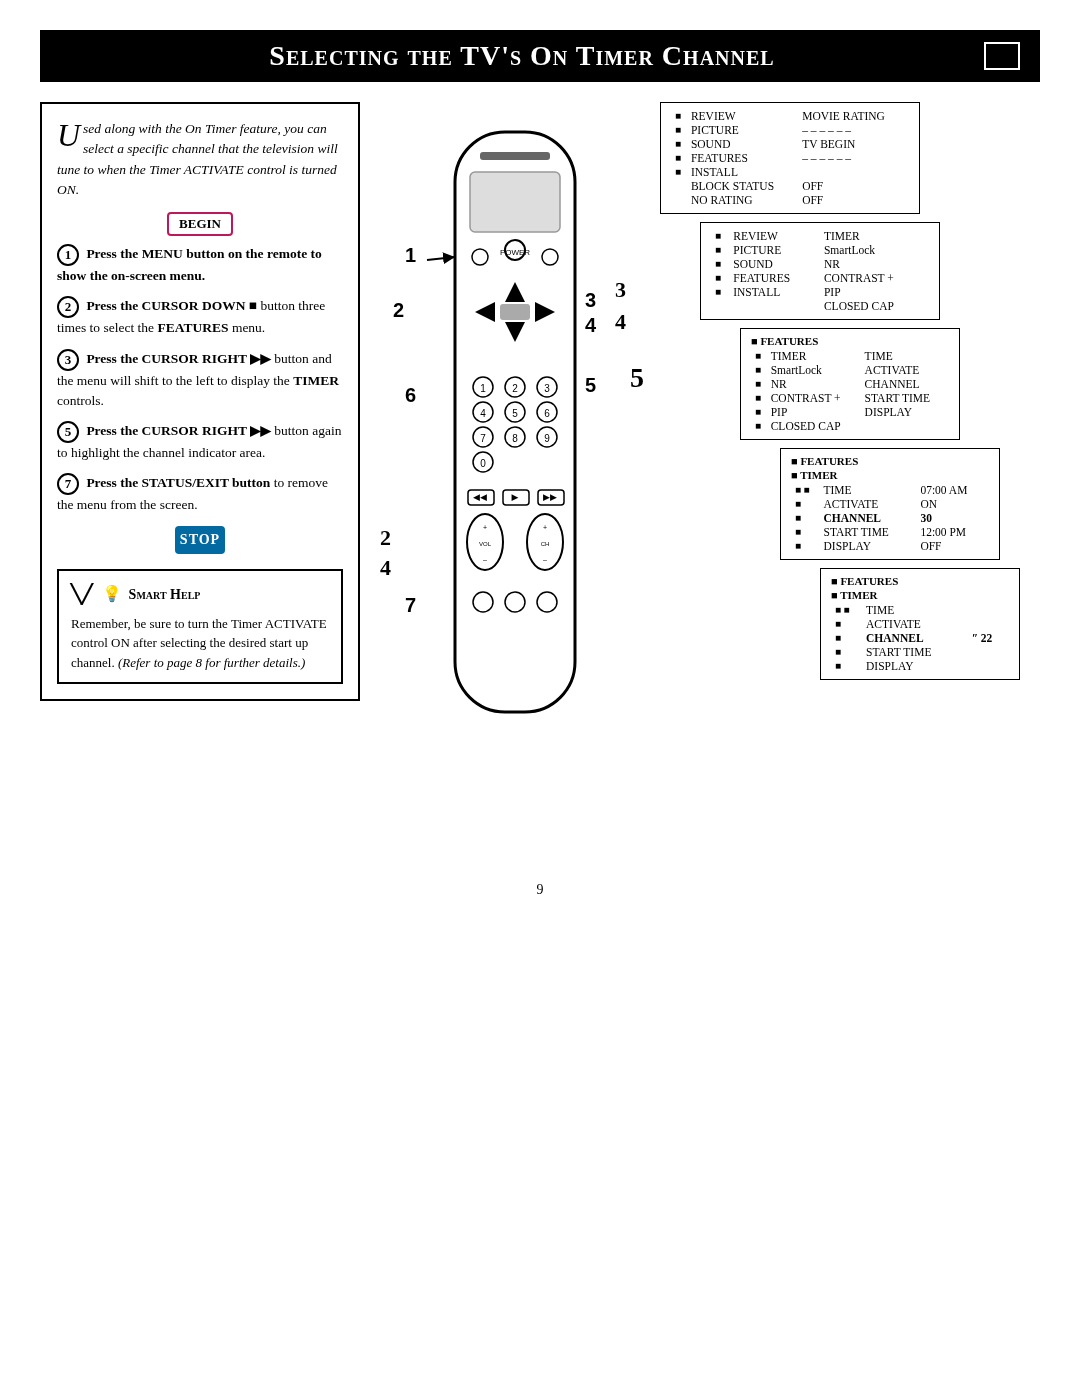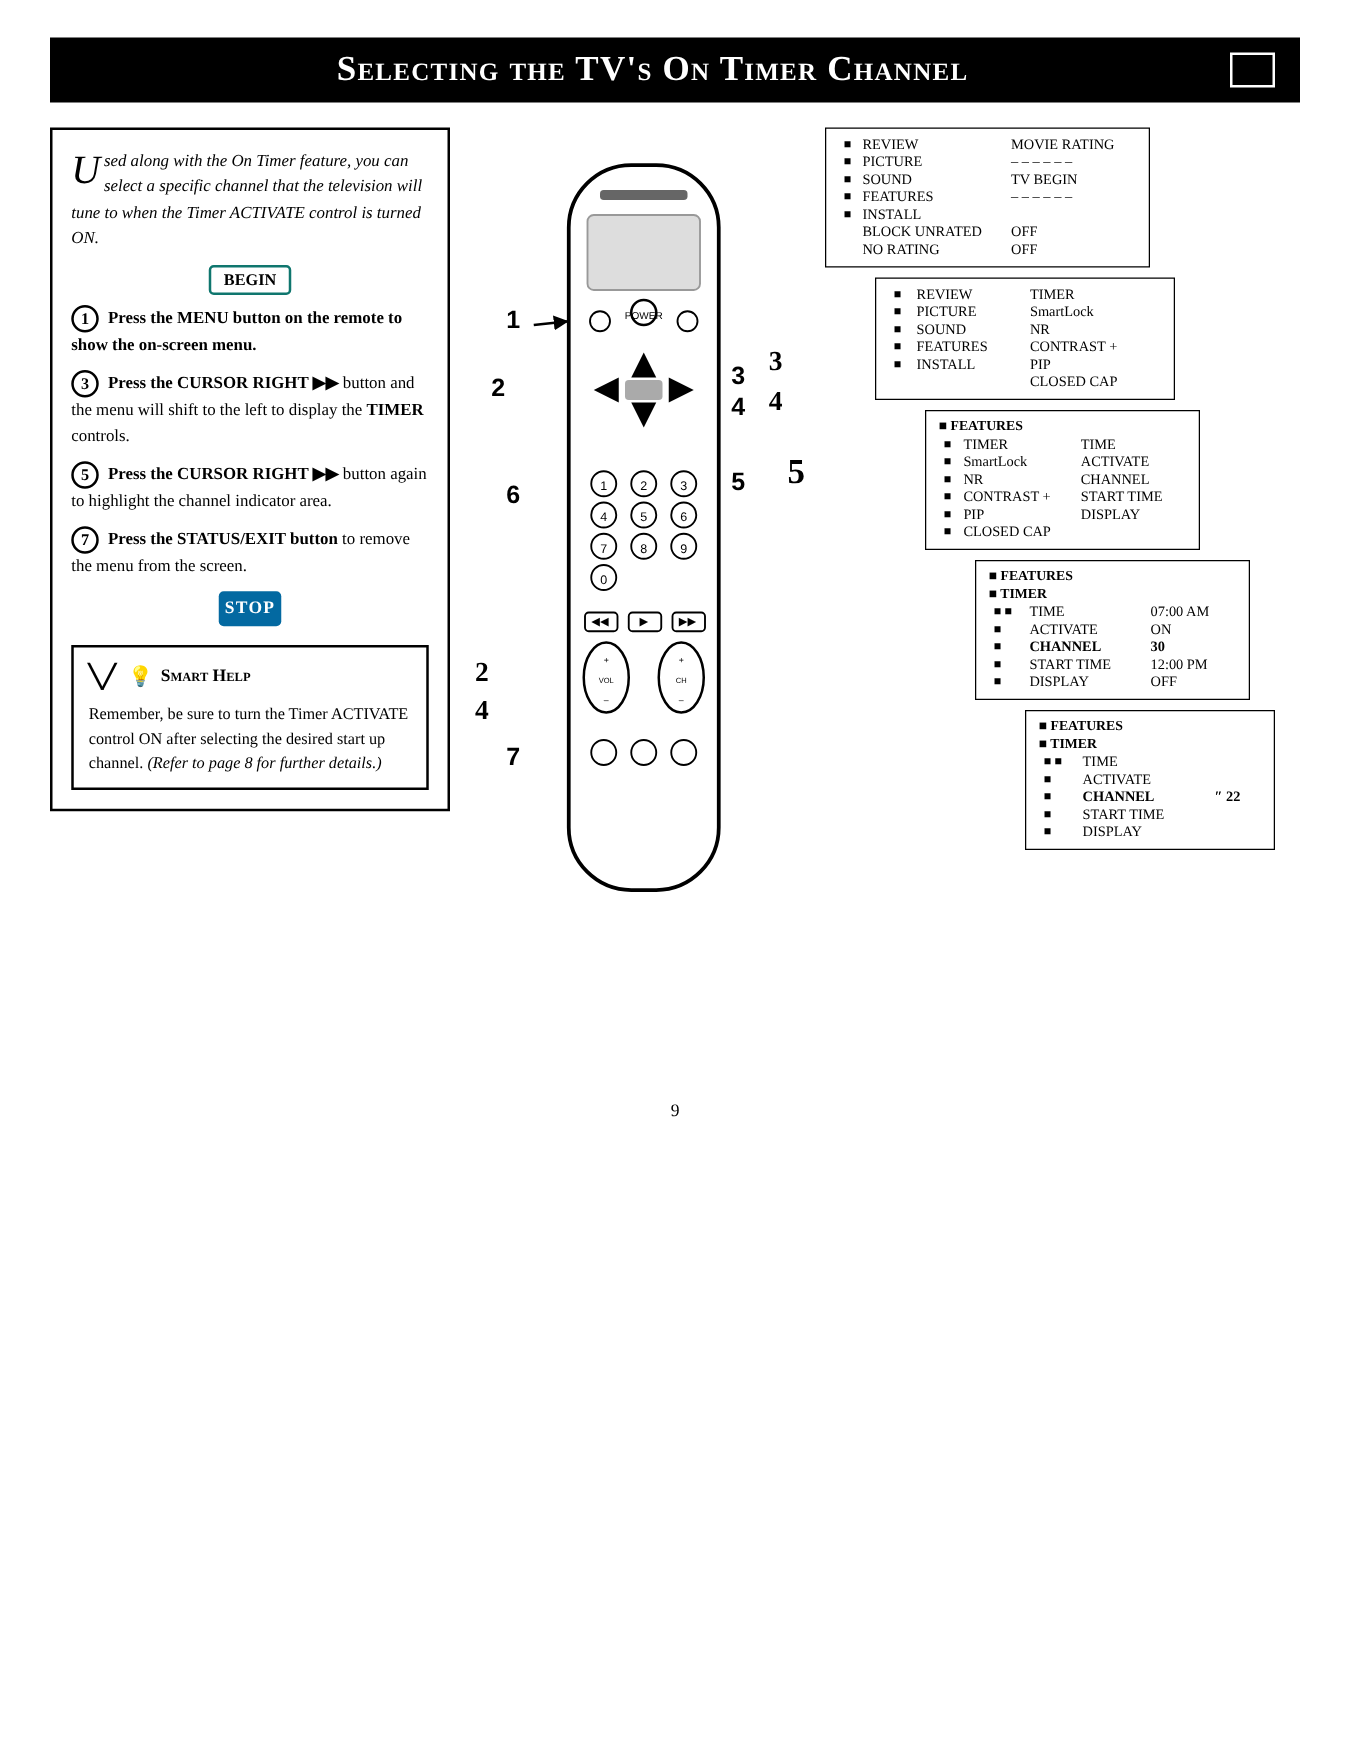--- a/index.html
+++ b/index.html
@@ -70,21 +70,21 @@
       font-style: italic;
       font-size: 32px;
       float: left;
       line-height: 1;
       margin-right: 3px;
       font-family: 'Times New Roman', serif;
     }
 
     .begin-box {
       display: inline-block;
-      border: 2px solid #0f766e;
+      border: 2px solid #be185d;
       border-radius: 4px;
       padding: 2px 10px;
       font-weight: bold;
       font-size: 13px;
       margin: 8px auto;
       display: block;
       text-align: center;
       width: fit-content;
       margin: 8px auto;
     }
@@ -219,20 +219,24 @@
 
       <div style="text-align:center;">
         <span class="begin-box">BEGIN</span>
       </div>
 
       <div class="step">
         <span class="step-num">1</span>
         <strong>Press the <strong>MENU button</strong> on the remote to show the on-screen menu.</strong>
       </div>
 
+      <div class="step">
+        <span class="step-num">2</span>
+        <strong>Press the CURSOR DOWN ■</strong> button three times to select the <strong>FEATURES</strong> menu.
+      </div>
 
       <div class="step">
         <span class="step-num">3</span>
         <strong>Press the CURSOR RIGHT ▶▶</strong> button and the menu will shift to the left to display the <strong>TIMER</strong> controls.
       </div>
 
 
       <div class="step">
         <span class="step-num">5</span>
         <strong>Press the CURSOR RIGHT ▶▶</strong> button again to highlight the channel indicator area.
@@ -393,21 +397,21 @@
               <td>FEATURES</td>
               <td>– – – – – –</td>
             </tr>
             <tr>
               <td class="bullet">■</td>
               <td>INSTALL</td>
               <td></td>
             </tr>
             <tr>
               <td class="bullet"></td>
-              <td>BLOCK UNRATED</td>
+              <td>BLOCK STATUS</td>
               <td>OFF</td>
             </tr>
             <tr>
               <td class="bullet"></td>
               <td>NO RATING</td>
               <td>OFF</td>
             </tr>
           </tbody>
             </table>
         </div>

